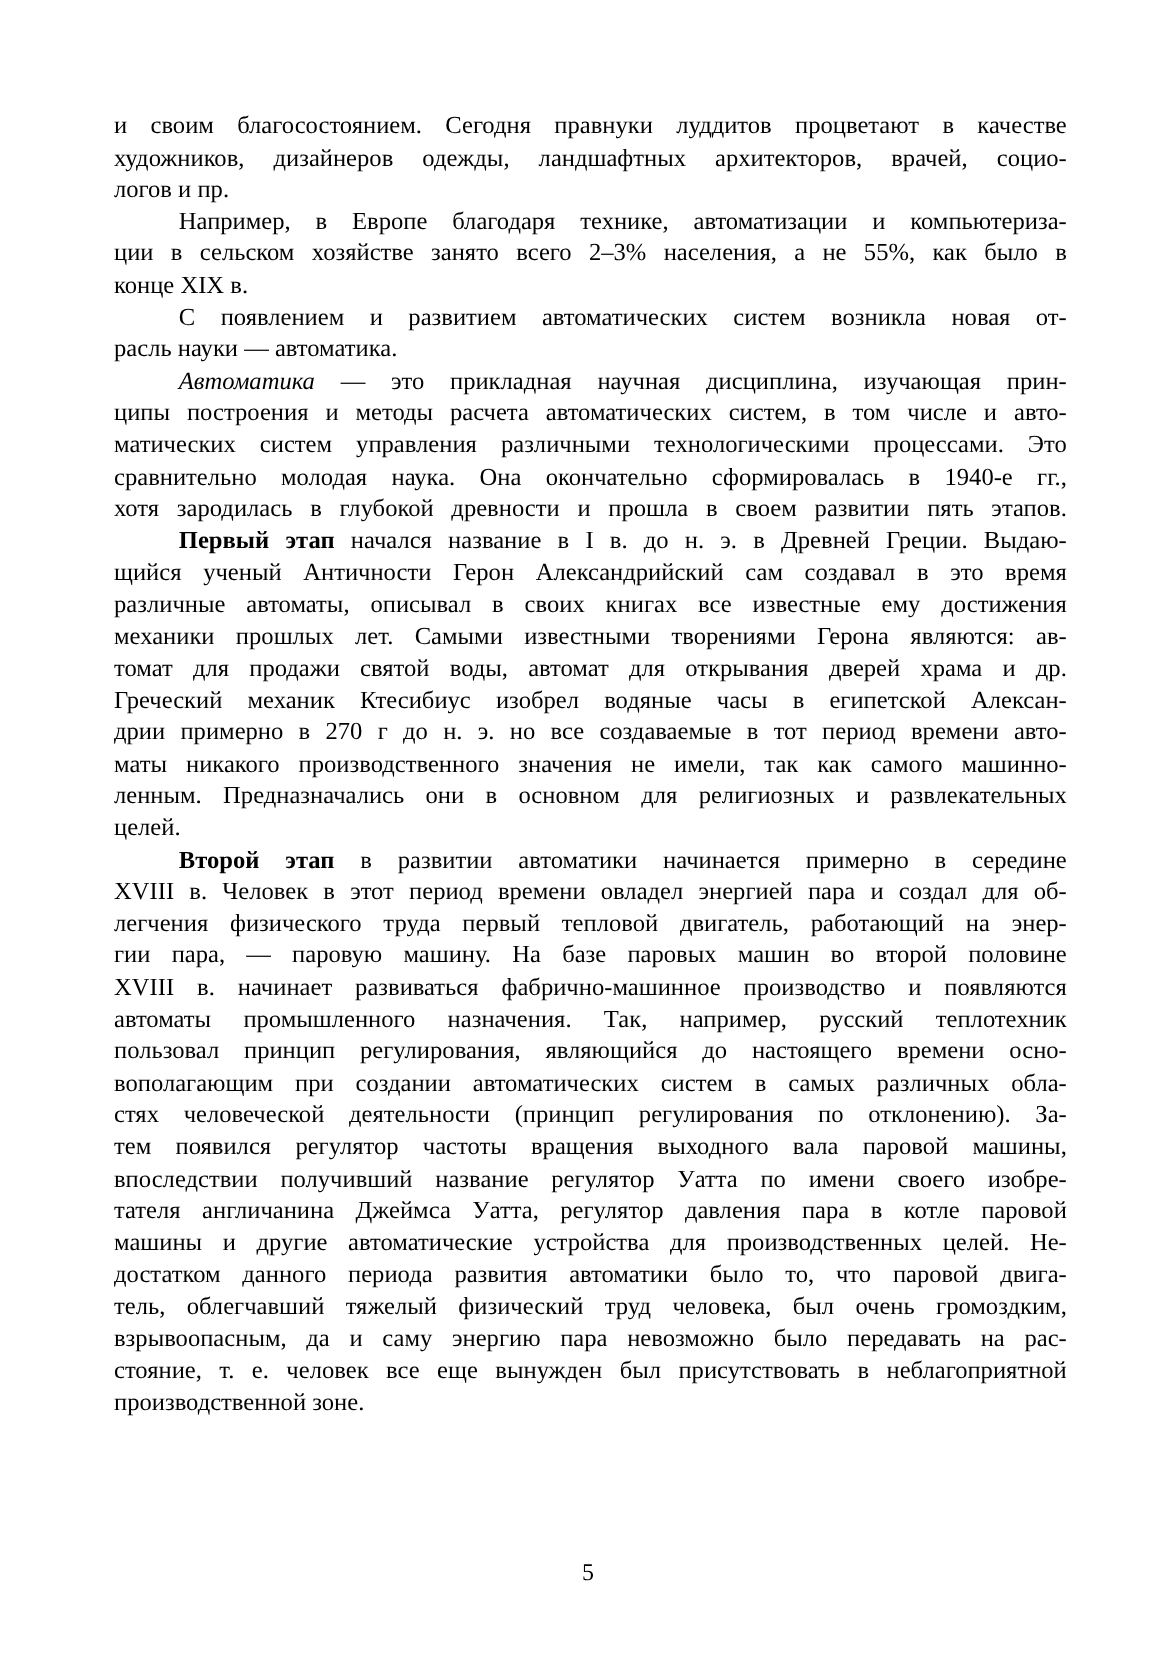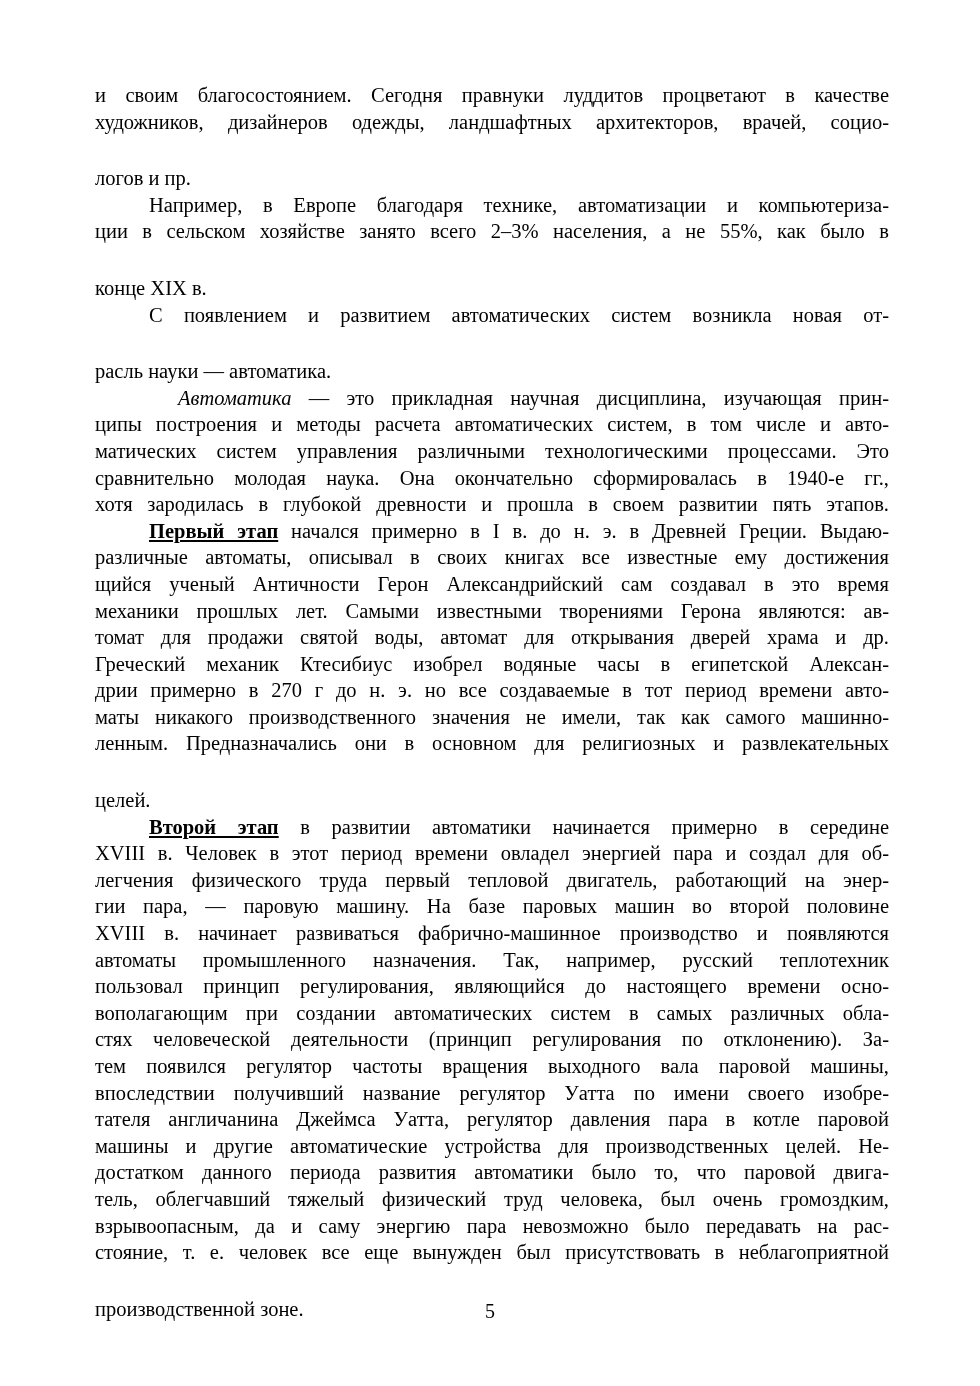--- a/index.html
+++ b/index.html
@@ -8,39 +8,38 @@
     width: 980px;
     height: 1386px;
     background: #ffffff;
     color: #000000;
     font-family: "Liberation Serif", "DejaVu Serif", serif;
     overflow: hidden;
   }
   .textblock {
     position: absolute;
     left: 95px;
-    top: 82px;
+    top: 92px;
     width: 794px;
     font-size: 20.5px;
     line-height: 26.6px;
   }
   .paragraph { margin: 0; padding: 0; }
   .line {
     text-align: justify;
     text-align-last: justify;
     height: 26.6px;
     overflow: hidden;
   }
   .line-last {
     text-align-last: left;
-    margin-top: 30px;
   }
   .line-indent { text-indent: 54px; }
-  .seg-italic { font-style: italic; margin-left: 29px; }
-  .seg-bold-underline { font-weight: bold; text-decoration: underline; }
+  .seg-italic { font-style: italic; }
+  .seg-bold-underline { font-weight: bold; }
   .page-number {
     position: absolute;
     top: 1300px;
     left: 0;
     width: 100%;
     text-align: center;
     font-size: 20px;
   }
 </style>
 </head>
@@ -63,23 +62,23 @@
         <div class="line line-last"><span>расль науки — автоматика.</span></div>
       </div>
       <div class="paragraph">
         <div class="line line-indent"><span class="seg-italic">Автоматика</span><span> — это прикладная научная дисциплина, изучающая прин-</span></div>
         <div class="line"><span>ципы построения и методы расчета автоматических систем, в том числе и авто-</span></div>
         <div class="line"><span>матических систем управления различными технологическими процессами. Это</span></div>
         <div class="line"><span>сравнительно молодая наука. Она окончательно сформировалась в 1940-е гг.,</span></div>
         <div class="line"><span>хотя зародилась в глубокой древности и прошла в своем развитии пять этапов.</span></div>
       </div>
       <div class="paragraph">
-        <div class="line line-indent"><span class="seg-bold-underline">Первый этап</span><span> начался примерно в I в. до н. э. в Древней Греции. Выдаю-</span></div>
+        <div class="line line-indent"><span class="seg-bold-underline">Первый этап</span><span> начался название в I в. до н. э. в Древней Греции. Выдаю-</span></div>
+        <div class="line"><span>щийся ученый Античности Герон Александрийский сам создавал в это время</span></div>
         <div class="line"><span>различные автоматы, описывал в своих книгах все известные ему достижения</span></div>
-        <div class="line"><span>щийся ученый Античности Герон Александрийский сам создавал в это время</span></div>
         <div class="line"><span>механики прошлых лет. Самыми известными творениями Герона являются: ав-</span></div>
         <div class="line"><span>томат для продажи святой воды, автомат для открывания дверей храма и др.</span></div>
         <div class="line"><span>Греческий механик Ктесибиус изобрел водяные часы в египетской Алексан-</span></div>
         <div class="line"><span>дрии примерно в 270 г до н. э. но все создаваемые в тот период времени авто-</span></div>
         <div class="line"><span>маты никакого производственного значения не имели, так как самого машинно-</span></div>
         <div class="line"><span>ленным. Предназначались они в основном для религиозных и развлекательных</span></div>
         <div class="line line-last"><span>целей.</span></div>
       </div>
       <div class="paragraph">
         <div class="line line-indent"><span class="seg-bold-underline">Второй этап</span><span> в развитии автоматики начинается примерно в середине</span></div>

